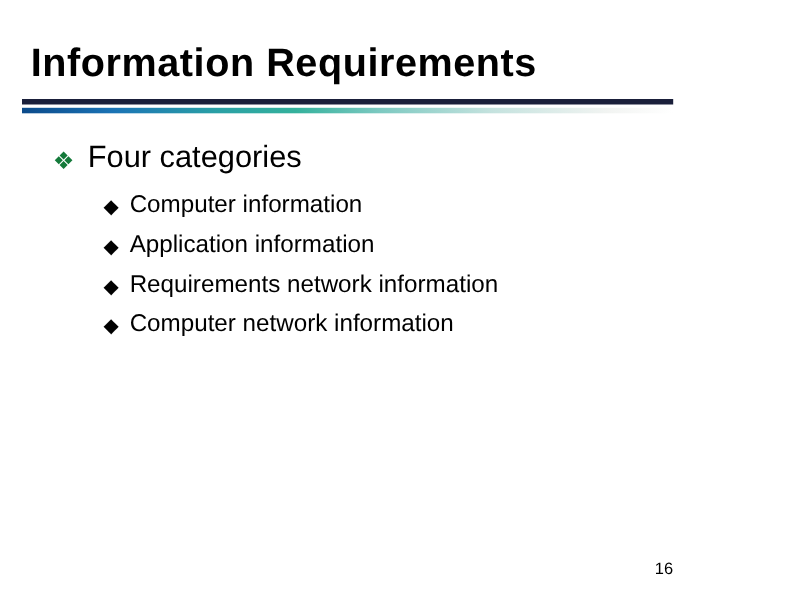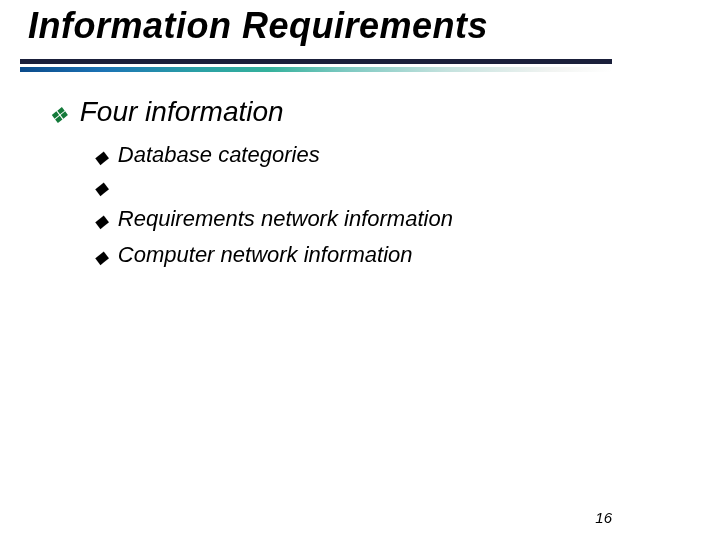--- a/index.html
+++ b/index.html
@@ -6,22 +6,21 @@
     html, body { width: 720px; height: 540px; }
     body {
       background: #ffffff;
       font-family: Arial, Helvetica, sans-serif;
       position: relative;
     }
     .slide {
       width: 632px;
       height: 540px;
       position: relative;
-      padding-top: 5px;
-      font-style: italic;
+      padding-top: 36px;
     }
     .title {
       font-size: 36px;
       font-weight: bold;
       color: #000;
       padding-left: 28px;
       letter-spacing: 0.5px;
     }
     .underline-wrap {
       margin-top: 12px;
@@ -101,30 +100,31 @@
 
   <div class="underline-wrap">
     <div class="rule-dark"></div>
     <div class="rule-grad"></div>
   </div>
 
   <div class="content">
 
     <div class="l1">
       <span class="l1-bullet">❖</span>
-      <span class="l1-text">Four information</span>
+      <span class="l1-text">Four categories</span>
     </div>
 
     <div class="l2-list">
       <div class="l2">
         <span class="l2-bullet">◆</span>
-        <span class="l2-text">Database categories</span>
+        <span class="l2-text">Computer information</span>
       </div>
       <div class="l2">
         <span class="l2-bullet">◆</span>
+        <span class="l2-text">Application information</span>
       </div>
       <div class="l2">
         <span class="l2-bullet">◆</span>
         <span class="l2-text">Requirements network information</span>
       </div>
       <div class="l2">
         <span class="l2-bullet">◆</span>
         <span class="l2-text">Computer network information</span>
       </div>
     </div>

